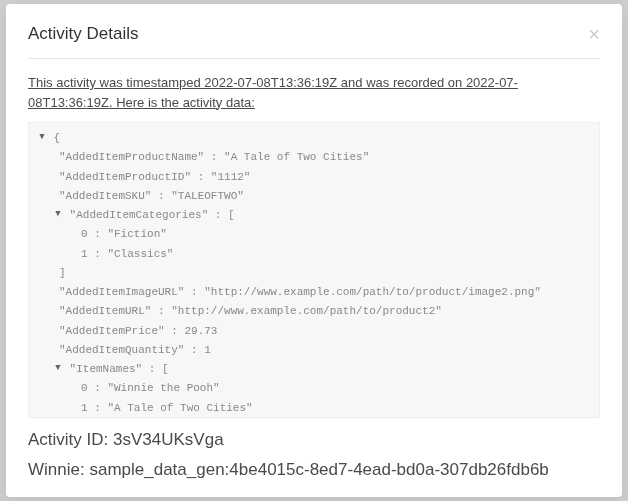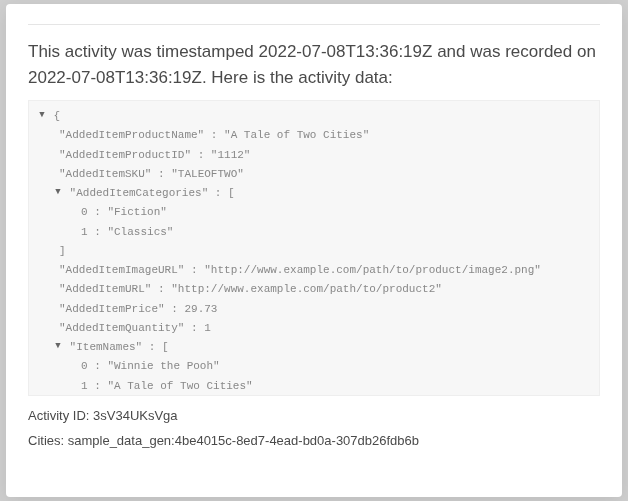--- a/index.html
+++ b/index.html
@@ -45,24 +45,25 @@
       line-height: 1;
       cursor: pointer;
       font-weight: 300;
     }
     .divider {
       border: none;
       border-top: 1px solid #e5e5e5;
       margin-bottom: 14px;
     }
     .description {
-      font-size: 17px;
+      font-size: 13px;
       color: #4a4a4a;
       line-height: 1.5;
       margin-bottom: 10px;
+      text-decoration: underline;
     }
     .json-viewer {
       background: #f7f7f7;
       border: 1px solid #eee;
       font-family: "Courier New", Courier, monospace;
       font-size: 11px;
       color: #888;
       padding: 6px 8px;
       line-height: 1.75;
       height: 296px;
@@ -81,32 +82,36 @@
     }
     .key { color: #888; }
     .val-str { color: #888; }
     .val-num { color: #888; }
     .colon { color: #888; }
     .brace { color: #888; }
     .ind1 { padding-left: 22px; }
     .ind2 { padding-left: 44px; }
     .ind1b { padding-left: 16px; }
     .footer-line {
-      font-size: 13px;
+      font-size: 17px;
       color: #4a4a4a;
       margin-top: 12px;
     }
     .footer-line + .footer-line { margin-top: 10px; }
   </style>
 </head>
 <body>
 
 <div class="backdrop"></div>
 
 <div class="modal">
+  <div class="modal-header">
+    <h2 class="modal-title">Activity Details</h2>
+    <span class="close-btn">×</span>
+  </div>
   <hr class="divider">
   <p class="description">This activity was timestamped 2022-07-08T13:36:19Z and was recorded on 2022-07-08T13:36:19Z. Here is the activity data:</p>
 
   <div class="json-viewer">
     <div class="json-line"><span class="toggle">▼</span> <span class="brace">{</span></div>
 
     <div class="json-line ind1"><span class="key">"AddedItemProductName"</span><span class="colon"> : </span><span class="val-str">"A Tale of Two Cities"</span></div>
 
     <div class="json-line ind1"><span class="key">"AddedItemProductID"</span><span class="colon"> : </span><span class="val-str">"1112"</span></div>
 
@@ -126,14 +131,14 @@
     <div class="json-line ind1"><span class="key">"AddedItemQuantity"</span><span class="colon"> : </span><span class="val-num">1</span></div>
 
     <div class="json-line ind1b"><span class="toggle">▼</span> <span class="key">"ItemNames"</span><span class="colon"> : </span><span class="brace">[</span></div>
     <div class="json-line ind2"><span class="key">0</span><span class="colon"> : </span><span class="val-str">"Winnie the Pooh"</span></div>
     <div class="json-line ind2"><span class="key">1</span><span class="colon"> : </span><span class="val-str">"A Tale of Two Cities"</span></div>
     <div class="json-line ind1"></div>
 
   </div>
 
   <p class="footer-line"><span>Activity ID: </span><span>3sV34UKsVga</span></p>
-  <p class="footer-line"><span>Cities: </span><span>sample_data_gen:4be4015c-8ed7-4ead-bd0a-307db26fdb6b</span></p>
+  <p class="footer-line"><span>Winnie: </span><span>sample_data_gen:4be4015c-8ed7-4ead-bd0a-307db26fdb6b</span></p>
 </div>
 
 </body></html>

